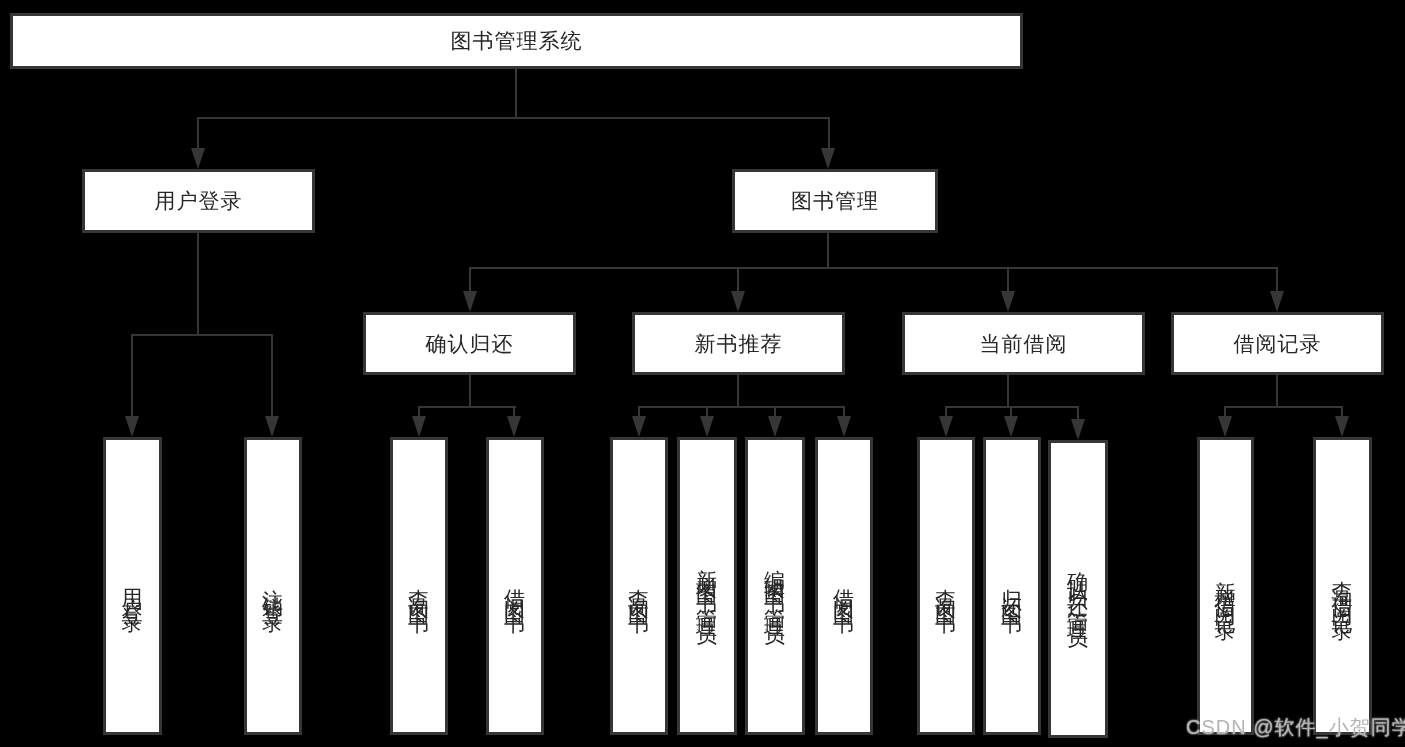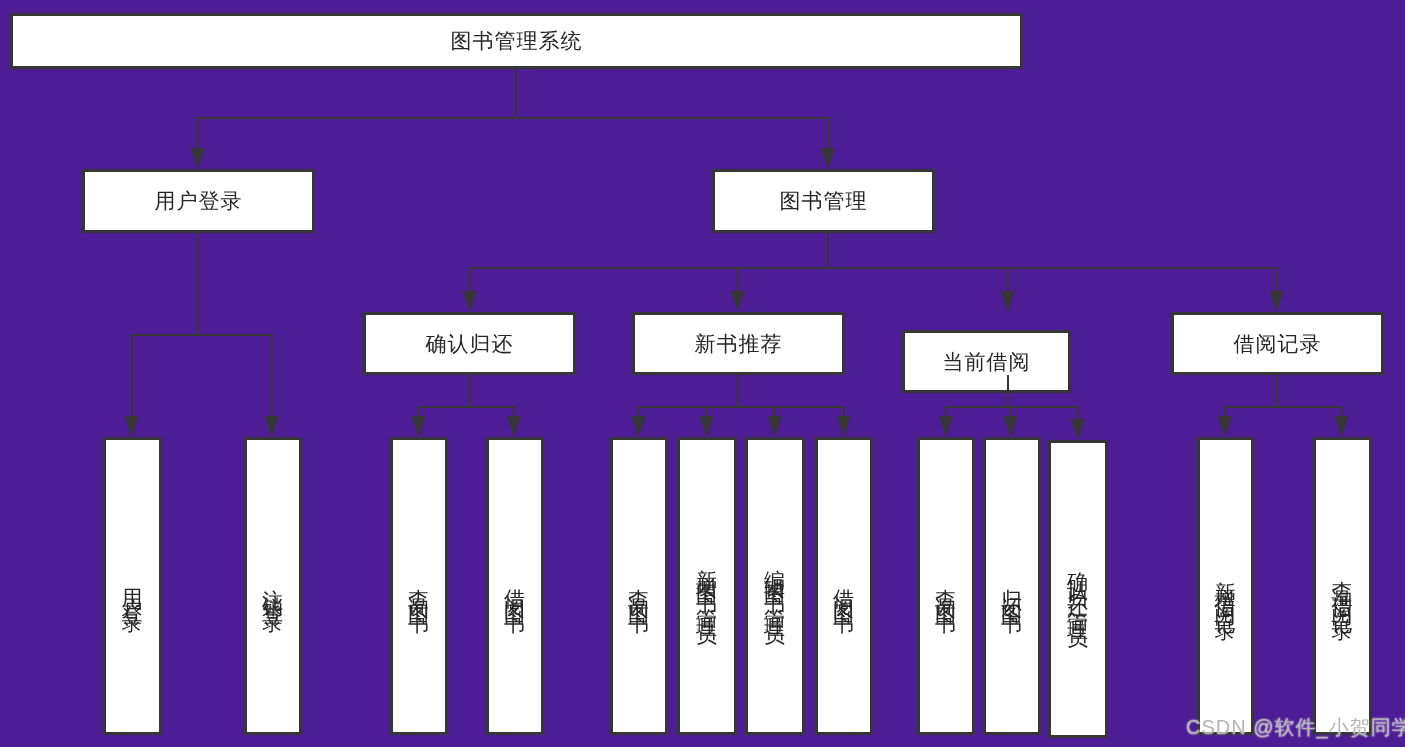--- a/index.html
+++ b/index.html
@@ -1,17 +1,17 @@
 <!DOCTYPE html>
 <html><head>
 <meta charset="utf-8">
 <style>
   html,body{margin:0;padding:0;background:#fff;}
   #stage{
-    position:relative;width:1405px;height:747px;background:#4c1d95;
+    position:relative;width:1405px;height:747px;background:#000000;
     font-family:"Liberation Sans", sans-serif;overflow:hidden;
   }
   .box{
     position:absolute;box-sizing:border-box;background:#fff;
     border:3px solid #363636;display:flex;align-items:center;justify-content:center;
     font-size:21px;color:#262626;letter-spacing:1px;
   }
   .vbox{
     writing-mode:vertical-rl;letter-spacing:8px;line-height:1;
     padding-top:4px;
@@ -35,21 +35,21 @@
   <div class="box" style="left:10px;top:13px;width:1013px;height:56px;">图书管理系统</div>
 
   <div class="line" style="left:515px;top:68px;width:2px;height:51px;"></div>
   <div class="line" style="left:197px;top:117px;width:633px;height:2px;"></div>
   <div class="line" style="left:197px;top:117px;width:2px;height:33px;"></div>
   <div class="line" style="left:828px;top:117px;width:2px;height:33px;"></div>
   <div class="arrow" style="left:191px;top:148px;"></div>
   <div class="arrow" style="left:821px;top:148px;"></div>
 
   <div class="box" style="left:82px;top:169px;width:233px;height:64px;">用户登录</div>
-  <div class="box" style="left:712px;top:169px;width:223px;height:64px;">图书管理</div>
+  <div class="box" style="left:732px;top:169px;width:206px;height:64px;">图书管理</div>
 
   <div class="line" style="left:197px;top:233px;width:2px;height:103px;"></div>
   <div class="line" style="left:131px;top:334px;width:142px;height:2px;"></div>
   <div class="line" style="left:131px;top:334px;width:2px;height:83px;"></div>
   <div class="line" style="left:271px;top:334px;width:2px;height:83px;"></div>
   <div class="arrow" style="left:125px;top:416px;"></div>
   <div class="arrow" style="left:265px;top:416px;"></div>
 
   <div class="line" style="left:827px;top:233px;width:2px;height:36px;"></div>
   <div class="line" style="left:469px;top:267px;width:809px;height:2px;"></div>
@@ -57,21 +57,21 @@
   <div class="line" style="left:737px;top:267px;width:2px;height:25px;"></div>
   <div class="line" style="left:1007px;top:267px;width:2px;height:25px;"></div>
   <div class="line" style="left:1276px;top:267px;width:2px;height:25px;"></div>
   <div class="arrow" style="left:463px;top:291px;"></div>
   <div class="arrow" style="left:731px;top:291px;"></div>
   <div class="arrow" style="left:1001px;top:291px;"></div>
   <div class="arrow" style="left:1270px;top:291px;"></div>
 
   <div class="box" style="left:363px;top:312px;width:213px;height:63px;">确认归还</div>
   <div class="box" style="left:632px;top:312px;width:213px;height:63px;">新书推荐</div>
-  <div class="box" style="left:902px;top:312px;width:169px;height:63px;margin-top:18px;">当前借阅</div>
+  <div class="box" style="left:902px;top:312px;width:243px;height:63px;">当前借阅</div>
   <div class="box" style="left:1171px;top:312px;width:213px;height:63px;">借阅记录</div>
 
   <div class="line" style="left:469px;top:375px;width:2px;height:33px;"></div>
   <div class="line" style="left:418px;top:406px;width:98px;height:2px;"></div>
   <div class="line" style="left:418px;top:406px;width:2px;height:12px;"></div>
   <div class="line" style="left:513px;top:406px;width:2px;height:12px;"></div>
   <div class="arrow" style="left:412px;top:416px;"></div>
   <div class="arrow" style="left:507px;top:416px;"></div>
 
   <div class="line" style="left:737px;top:375px;width:2px;height:33px;"></div>

